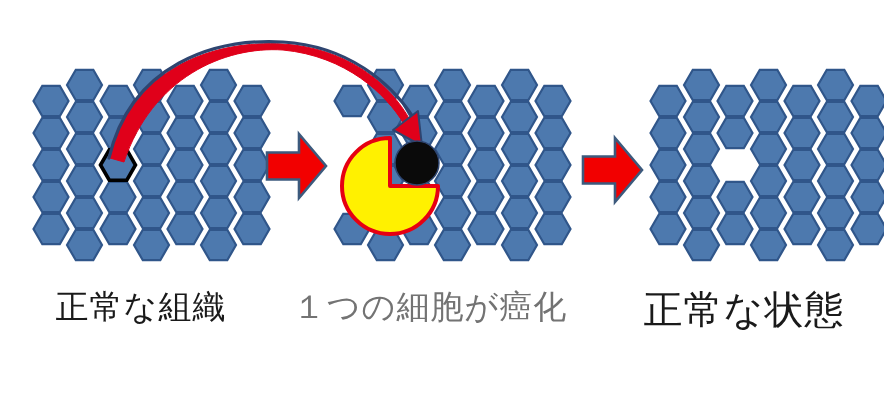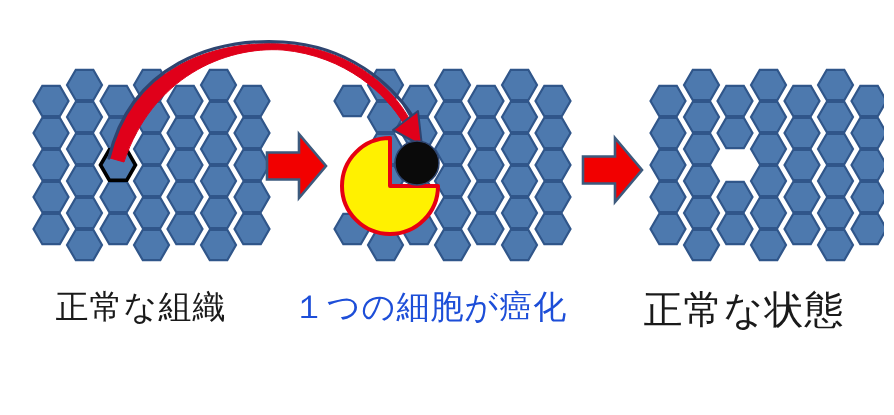--- a/index.html
+++ b/index.html
@@ -148,15 +148,15 @@
         <path d="M109,158 C131,64 215,38 283,42 C348,46 391,83 413,117" fill="none" stroke="#2e4570" stroke-width="3.2" stroke-linecap="round"></path>
         <polygon points="393,130 418,111 422,146" fill="#e0001a" stroke="#2e4570" stroke-width="2" stroke-linejoin="round"></polygon>
       </g>
       <polygon points="267,152.5 299,152.5 299,134 326,166 299,198 299,179.5 267,179.5" fill="#f20000" stroke="#3c5a7d" stroke-width="2.6" stroke-linejoin="miter"></polygon>
       <polygon points="583,156.5 615,156.5 615,138 642,170 615,202 615,183.5 583,183.5" fill="#f20000" stroke="#3c5a7d" stroke-width="2.6" stroke-linejoin="miter"></polygon>
       <path d="M 390,138 A 48 48 0 1 0 438,186 L 390,186 Z" fill="#fff100" stroke="#e60012" stroke-width="4" stroke-linejoin="round"></path>
       <circle cx="417" cy="163" r="22" fill="#0a0a0a" stroke="#2e4570" stroke-width="1.5"></circle>
     </svg>
 
   <div class="panel-label" id="label-panel1" style="left: 141px; color: rgb(26, 26, 26); font-size: 33px;">正常な組織</div>
-  <div class="panel-label" id="label-panel2" style="left: 430px; color: #1d4ed8; font-size: 33px;">１つの細胞が癌化</div>
+  <div class="panel-label" id="label-panel2" style="left: 430px; color: #737373; font-size: 33px;">１つの細胞が癌化</div>
   <div class="panel-label" id="label-panel3" style="left: 744px; color: rgb(26, 26, 26); font-size: 39px;">正常な状態</div>
 </div>
 
 </body></html>

